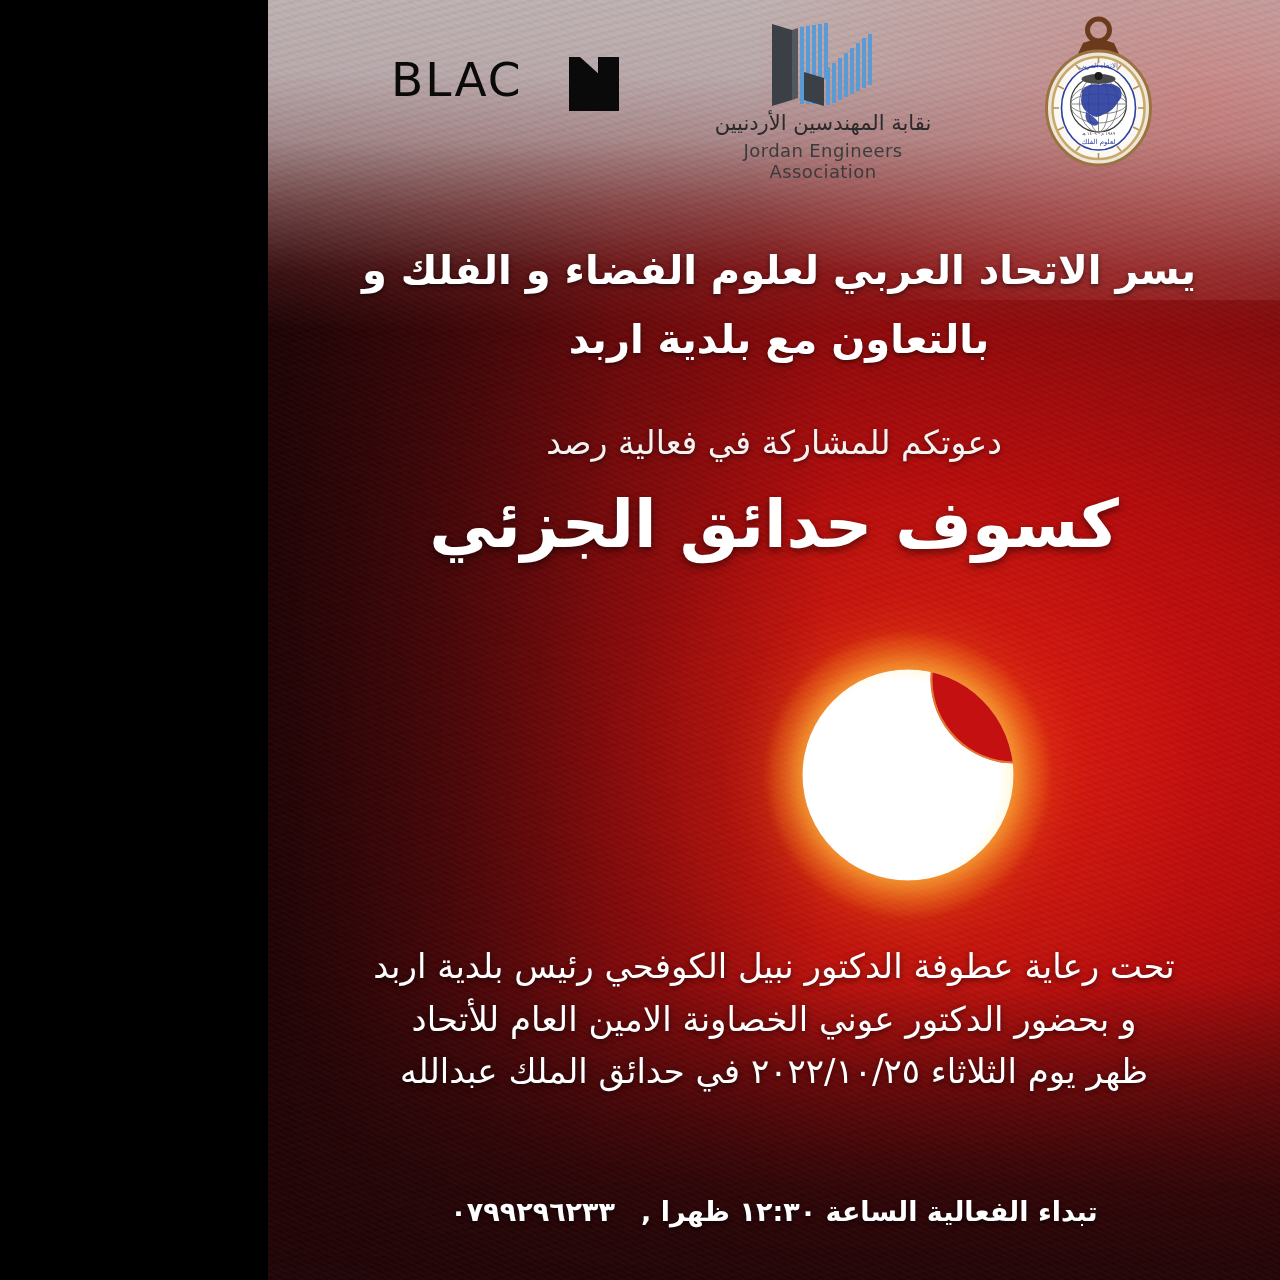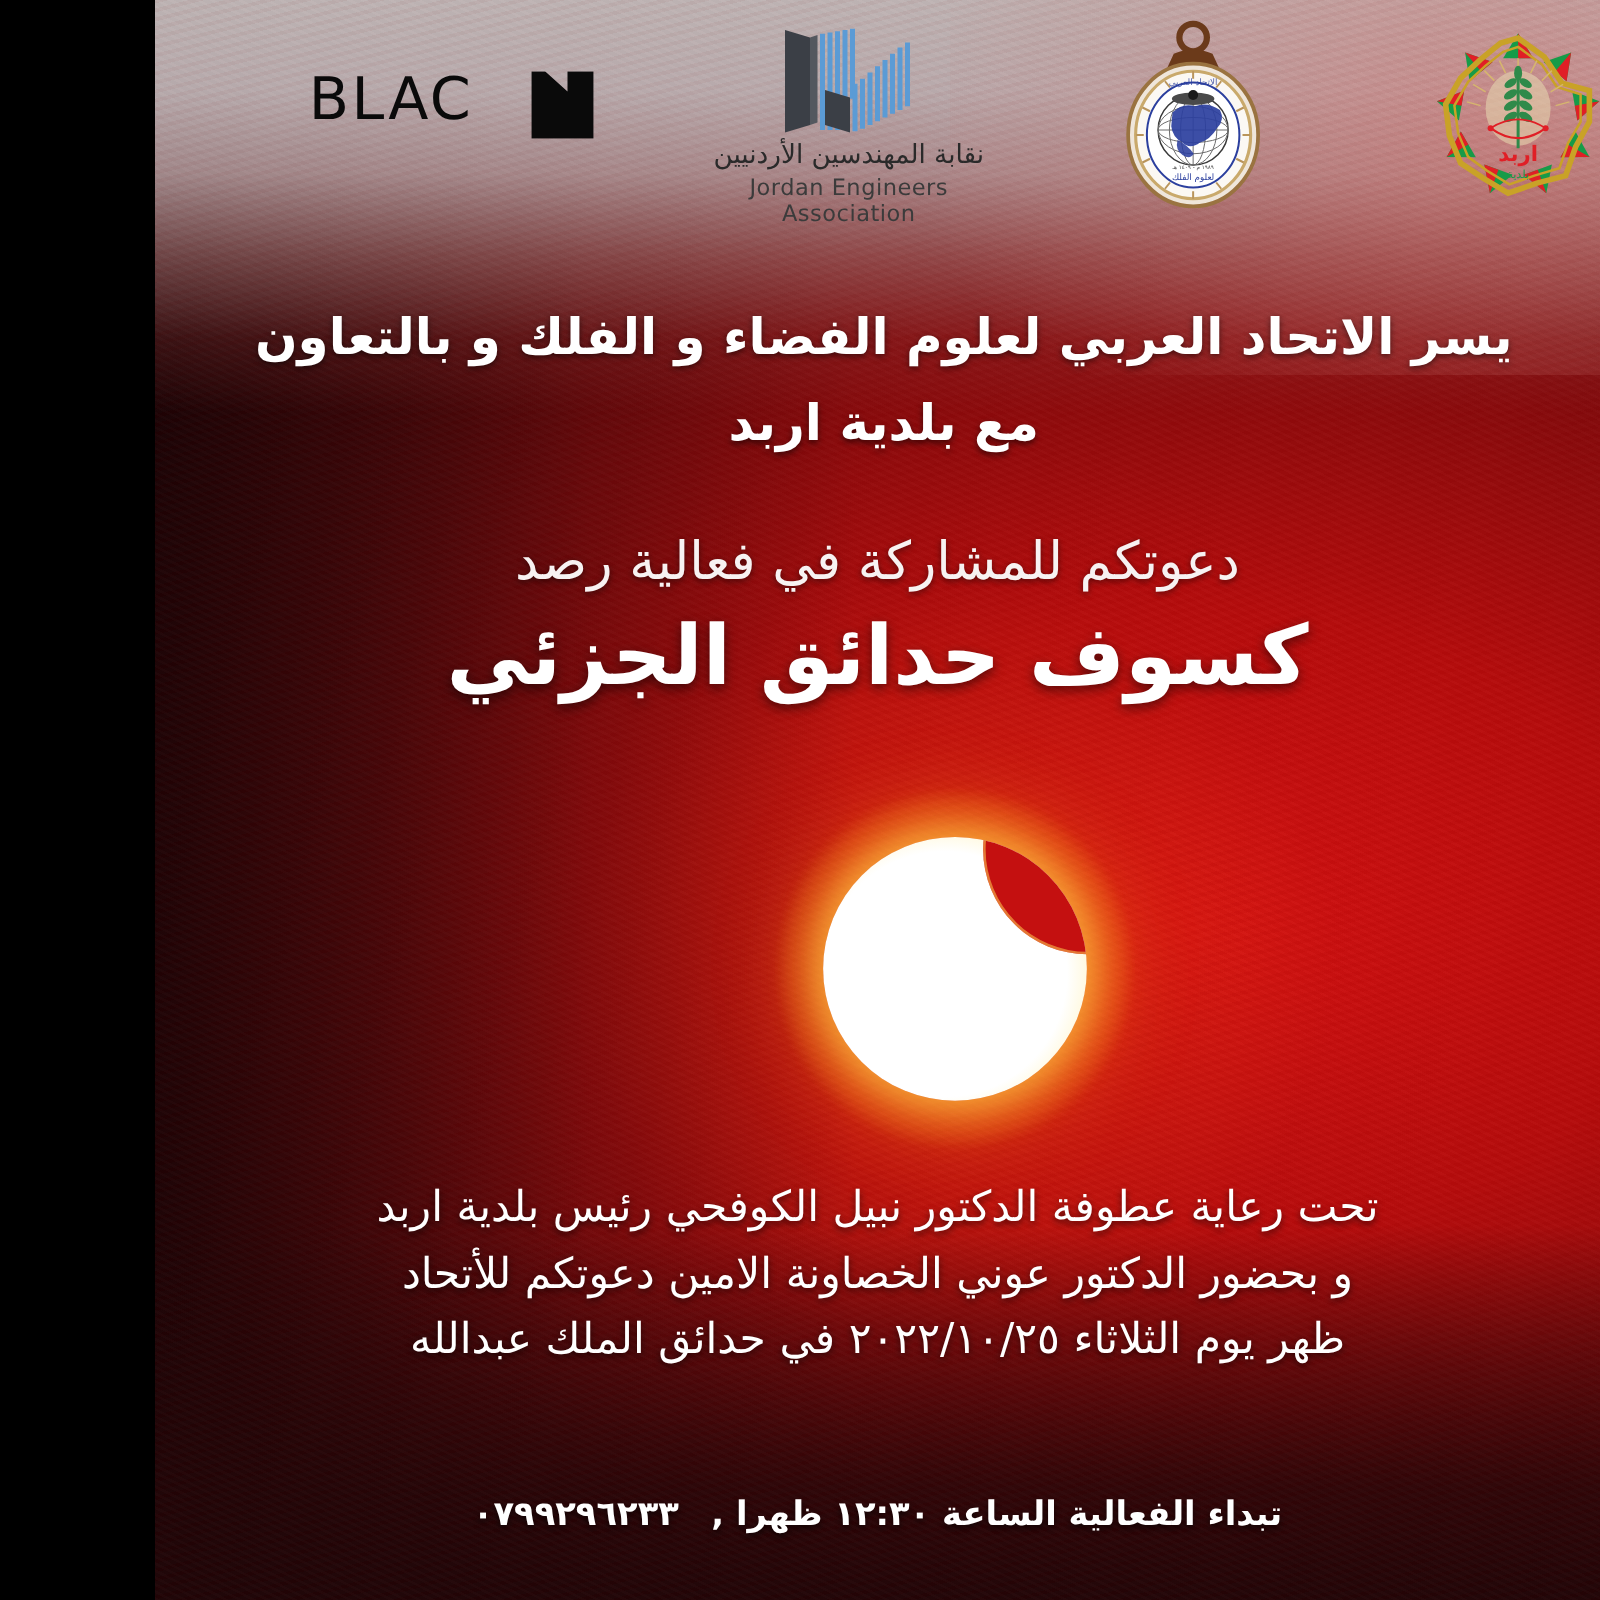--- a/index.html
+++ b/index.html
@@ -2,21 +2,21 @@
 <html lang="ar" dir="rtl"><head>
 <meta charset="utf-8">
 <style>
   html, body {
     margin: 0;
     padding: 0;
     background: #000;
   }
   .poster {
     position: relative;
-    width: 1156px;
+    width: 1012px;
     height: 1280px;
     overflow: hidden;
     font-family: "DejaVu Sans", "Liberation Sans", sans-serif;
     background: #3b82f6;
   }
 
   
   .bg-base {
     position: absolute;
     inset: 0;
@@ -130,21 +130,21 @@
     font-size: 40px;
     font-weight: 700;
     line-height: 1.72;
     text-shadow: 0 2px 5px rgba(0,0,0,0.55);
   }
   .invite {
     position: absolute;
     left: 60px; right: 60px; top: 422px;
     text-align: center;
     color: #f7f2f2;
-    font-size: 42px;
+    font-size: 33px;
     font-weight: 400;
     line-height: 1.3;
     text-shadow: 0 2px 5px rgba(0,0,0,0.5);
   }
   .title-main {
     position: absolute;
     left: 60px; right: 60px; top: 482px;
     text-align: center;
     color: #ffffff;
     font-size: 66px;
@@ -415,21 +415,21 @@
 
   <div class="eclipse-wrap">
     <div class="sun-halo"></div>
     <div class="sun-disc">
       <div class="moon-bite"></div>
     </div>
   </div>
 
   <div class="details">
     <div>تحت رعاية عطوفة الدكتور نبيل الكوفحي رئيس بلدية اربد</div>
-    <div>و بحضور الدكتور عوني الخصاونة الامين دعوتكم للأتحاد</div>
+    <div>و بحضور الدكتور عوني الخصاونة الامين العام للأتحاد</div>
     <div>ظهر يوم الثلاثاء ٢٠٢٢/١٠/٢٥ في حدائق الملك عبدالله</div>
   </div>
 
   <div class="footer">
     <span>تبداء الفعالية الساعة ١٢:٣٠ ظهرا ,</span>
     <span>٠٧٩٩٢٩٦٢٣٣</span>
   </div>
 
 </div>
 

